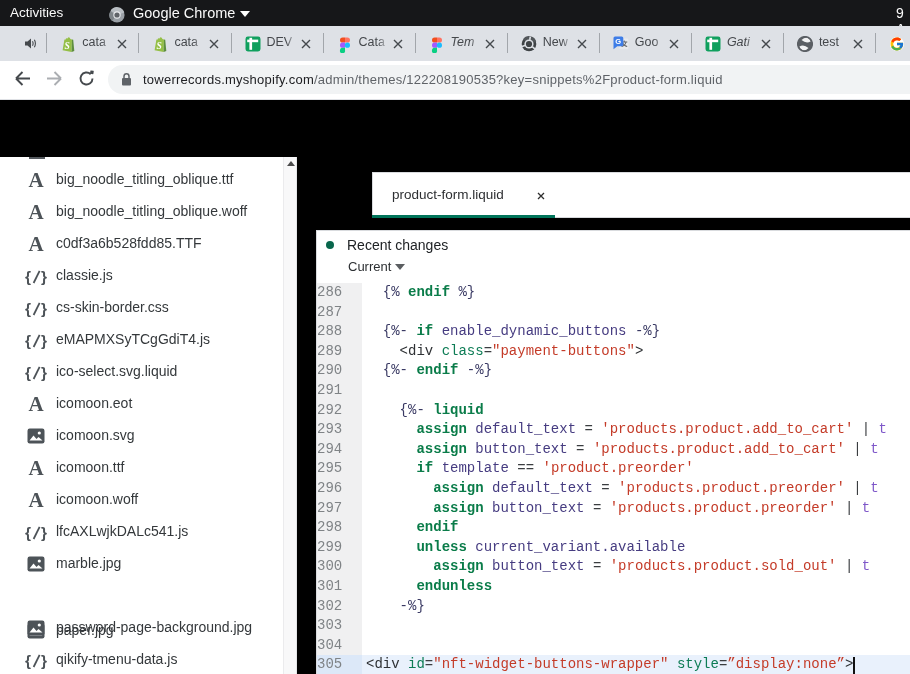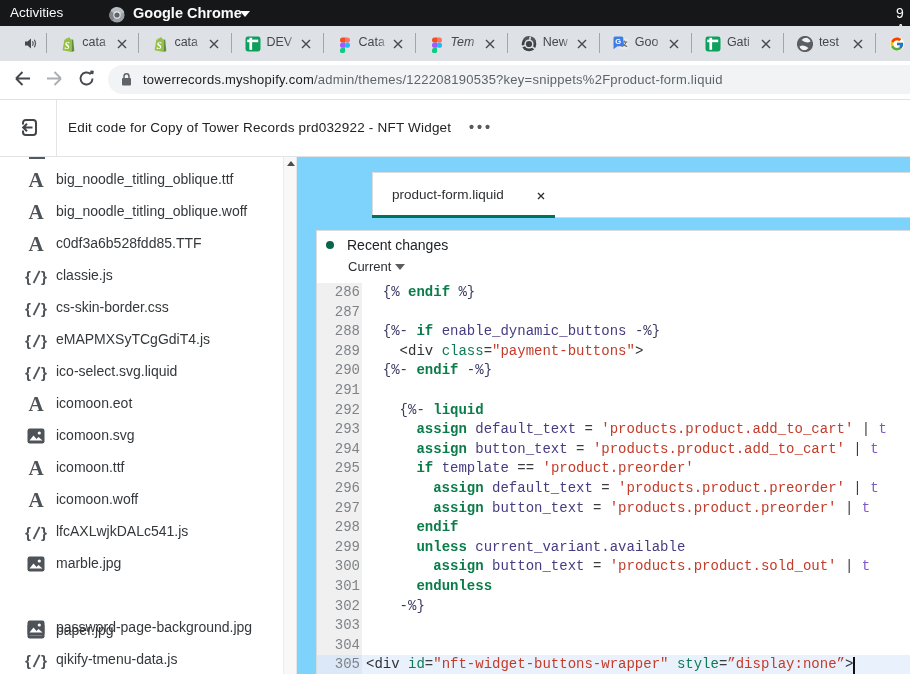--- a/index.html
+++ b/index.html
@@ -1,18 +1,18 @@
 <!DOCTYPE html>
 <html><head>
 <meta charset="utf-8">
 <style>
   * { margin:0; padding:0; box-sizing:border-box; }
   html,body { width:910px; height:674px; overflow:hidden; font-family:"Liberation Sans", sans-serif; }
   .abs { position:absolute; }
-  #stage { position:relative; width:910px; height:674px; background:#7dd3fc; overflow:hidden; }
+  #stage { position:relative; width:910px; height:674px; background:#000000; overflow:hidden; }
 
   
   #gnomebar { left:0; top:0; width:910px; height:26px; background:#161719; color:#fff; }
   #gnomebar .txt { position:absolute; font-size:13.5px; color:#fafafa; top:5px; }
 
   
   #tabstrip { left:0; top:26px; width:910px; height:35px; background:#dee1e6; }
   .tabsep { position:absolute; top:7px; width:1px; height:20px; background:#a2a6ab; }
   .tablabel { position:absolute; top:9px; font-size:12.5px; color:#45484c; width:31px; overflow:hidden; white-space:nowrap;
     -webkit-mask-image:linear-gradient(to right,#000 62%,transparent 95%); mask-image:linear-gradient(to right,#000 62%,transparent 95%); }
@@ -48,21 +48,21 @@
 
   
   #edcard { left:316px; top:230px; width:594px; height:444px; background:#fff; border-top:1px solid #d9dbde; border-left:1px solid #d9dbde; }
   #edcard .dot { position:absolute; left:9px; top:10px; width:8px; height:8px; border-radius:50%; background:#08664c; }
   #edcard .rc { position:absolute; left:30px; top:6px; font-size:14px; color:#202326; }
   #edcard .cur { position:absolute; left:31px; top:28px; font-size:13px; color:#2c2f32; }
   #edcard .caret { position:absolute; left:78px; top:33px; width:0; height:0; border-left:5px solid transparent; border-right:5px solid transparent; border-top:6px solid #5b5e61; }
 
   
   #gutter { left:317px; top:283px; width:45px; height:391px; background:#f0f0f1; }
-  #gutter .num { height:19.6px; line-height:19.6px; text-align:right; padding-right:2px; font-family:"Liberation Mono",monospace; font-size:14px; color:#7f8386; }
+  #gutter .num { height:19.6px; line-height:19.6px; text-align:left; padding-right:2px; font-family:"Liberation Mono",monospace; font-size:14px; color:#7f8386; }
   #gutter .num.act { background:#dce8f8; }
   #codearea { left:362px; top:283px; width:548px; height:391px; background:#fff; overflow:hidden; }
   #code { position:absolute; left:0; top:0; }
   #code div { height:19.6px; line-height:19.6px; font-family:"Liberation Mono",monospace; font-size:14px; color:#2e3134; white-space:pre; padding-left:4px; }
   #code div.act { background:#e9f1fc; width:548px; }
   .k { color:#0a7c49; font-weight:bold; }
   .v { color:#463c81; }
   .b { color:#3a3a64; }
   .o { color:#3a3d40; }
   .s { color:#c43b28; }
@@ -77,21 +77,21 @@
 
   <div class="abs" id="gnomebar">
     <span class="txt" style="left:10px;">Activities</span>
     <svg class="abs" style="left:109px; top:7px;" width="16" height="16" viewBox="0 0 16 16">
       <circle cx="8" cy="8" r="7.6" fill="#9aa0a6"></circle>
       <path d="M8 8 L15.3 5.5 A7.6 7.6 0 0 0 1.6 3.6 Z" fill="#b9bec3"></path>
       <path d="M8 8 L3 14 A7.6 7.6 0 0 1 1.2 4.6 Z" fill="#7e8489"></path>
       <circle cx="8" cy="8" r="3.7" fill="#e8eaed"></circle>
       <circle cx="8" cy="8" r="2.6" fill="#5f6368"></circle>
     </svg>
-    <span class="txt" style="left:133px; font-size:14.5px;font-weight:bold;">Google Chrome</span>
+    <span class="txt" style="left:133px; font-size:14.5px;">Google Chrome</span>
     <div class="abs" style="left:240px; top:11px; width:0; height:0; border-left:5px solid transparent; border-right:5px solid transparent; border-top:6px solid #fff;"></div>
     <span class="txt" style="left:896px; font-size:14px;">9 Ap</span>
   </div>
 
   <div class="abs" id="tabstrip">
 <svg class="abs" style="left:24px; top:11px;" width="13" height="13" viewBox="0 0 13 13">
 <path d="M1 4.5 h2.5 L7 1.5 v10 L3.5 8.5 H1 z" fill="#45494d"></path>
 <path d="M8.5 4.2 q1.2 2.3 0 4.6 M10.4 2.8 q2 3.7 0 7.4" stroke="#45494d" stroke-width="1.1" fill="none"></path>
 </svg>
 <div class="tabsep" style="left:46.3px;"></div>
@@ -174,21 +174,21 @@
 </svg>
 <div class="tablabel" style="left:634.8px;">Goo</div>
 <svg class="tabx" style="left:669.3px;" width="10" height="10" viewBox="0 0 10 10">
 <path d="M1 1 L9 9 M9 1 L1 9" stroke="#45494d" stroke-width="1.4"></path>
 </svg>
 <svg class="favicon" style="left:705.4px;" viewBox="0 0 16 16">
 <rect x="0.5" y="0.5" width="15" height="15" rx="2.4" fill="#10a05e"></rect>
 <rect x="2.2" y="3.6" width="11" height="2.6" fill="#fff"></rect>
 <rect x="4.4" y="1.8" width="2.7" height="12" fill="#fff"></rect>
 </svg>
-<div class="tablabel" style="left:726.9px;">Gati</div>
+<div class="tablabel" style="left:726.9px;font-style:italic;">Gati</div>
 <svg class="tabx" style="left:761.4px;" width="10" height="10" viewBox="0 0 10 10">
 <path d="M1 1 L9 9 M9 1 L1 9" stroke="#45494d" stroke-width="1.4"></path>
 </svg>
 <svg class="favicon" style="left:797.4px;" viewBox="0 0 16 16">
 <circle cx="8" cy="8" r="7.3" fill="#5b5f64"></circle>
 <g transform="translate(16,0) scale(-1,1)">
           <path d="M2.2 5.2 Q6.5 8.3 11.5 4.0 Q9.2 1.4 5.8 1.5 Q3.2 2.7 2.2 5.2 Z" fill="#ffffff" opacity="0.92"></path>
 <path d="M13.8 10.8 Q9.5 7.7 4.5 12.0 Q6.8 14.6 10.2 14.5 Q12.8 13.3 13.8 10.8 Z" fill="#ffffff" opacity="0.92"></path>
         </g>
 <circle cx="8" cy="8" r="7.3" fill="none" stroke="#5b5f64" stroke-width="1.6"></circle>
@@ -221,29 +221,20 @@
     <div id="omnibox">
       <svg class="abs" style="left:13px; top:8px;" width="11" height="13" viewBox="0 0 11 13">
         <rect x="1" y="5" width="9" height="7.6" rx="1" fill="#5f6368"></rect>
         <path d="M3 5.5 V3.4 A2.5 2.6 0 0 1 8 3.4 V5.5" stroke="#5f6368" stroke-width="1.5" fill="none"></path>
       </svg>
       <span id="urltext">towerrecords.myshopify.com<span class="grey">/admin/themes/122208190535?key=snippets%2Fproduct-form.liquid</span></span>
     </div>
   </div>
   <div class="abs" id="toolbar-border"></div>
 
-  <div class="abs" id="pageheader">
-    <svg class="abs" style="left:19px; top:18px;" width="19" height="19" viewBox="0 0 19 19">
-      <path d="M4 6.5 V4.8 A2.8 2.8 0 0 1 6.8 2 H14.2 A2.8 2.8 0 0 1 17 4.8 V14.2 A2.8 2.8 0 0 1 14.2 17 H6.8 A2.8 2.8 0 0 1 4 14.2 V12.5" stroke="#42474c" stroke-width="2" fill="none"></path>
-      <path d="M13.5 9.5 H4.6 M8 5.8 L4.2 9.5 L8 13.2" stroke="#42474c" stroke-width="2" fill="none"></path>
-    </svg>
-    <div class="vline"></div>
-    <div class="title">Edit code for Copy of Tower Records prd032922 - NFT Widget</div>
-    <div class="dots">•••</div>
-  </div>
 
   <div class="abs" id="sidebar">
     <div class="abs" style="left:29px; top:0; width:16px; height:2px; background:#54595e;"></div>
     <div id="filelist">
 <div class="frow" style="top:7px;">
           <div class="ficon"><span class="icon-font">A</span></div>
           <div class="fname">big_noodle_titling_oblique.ttf</div>
         </div>
 <div class="frow" style="top:39px;">
           <div class="ficon"><span class="icon-font">A</span></div>

